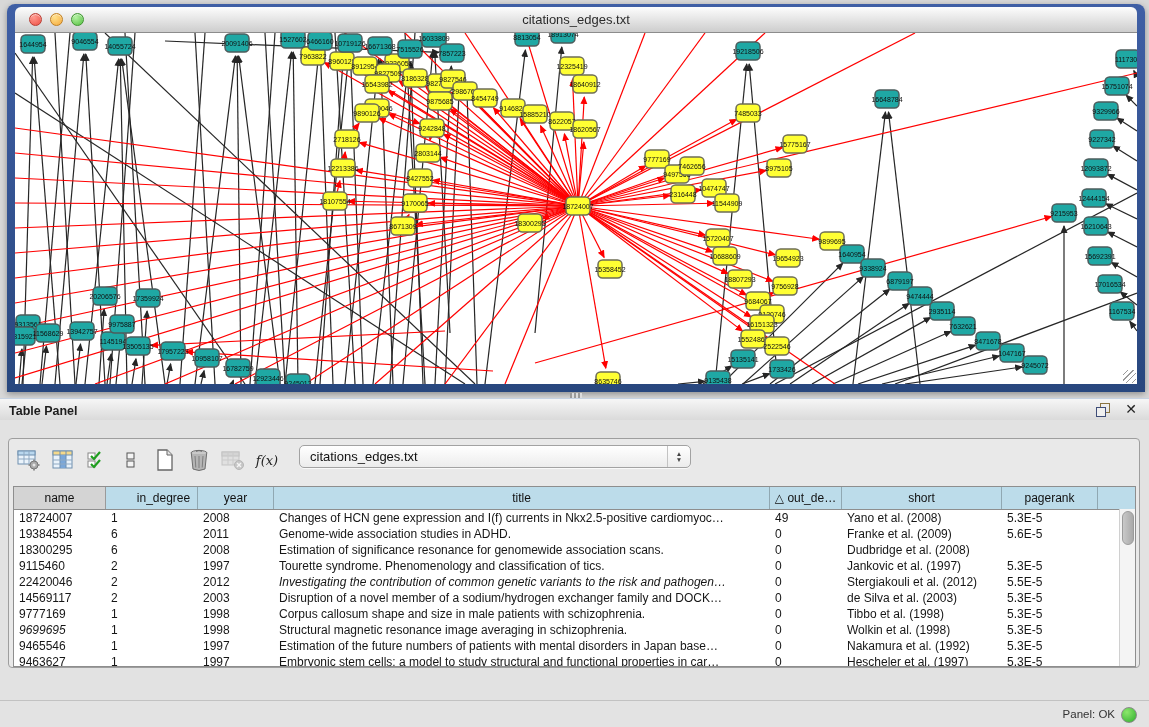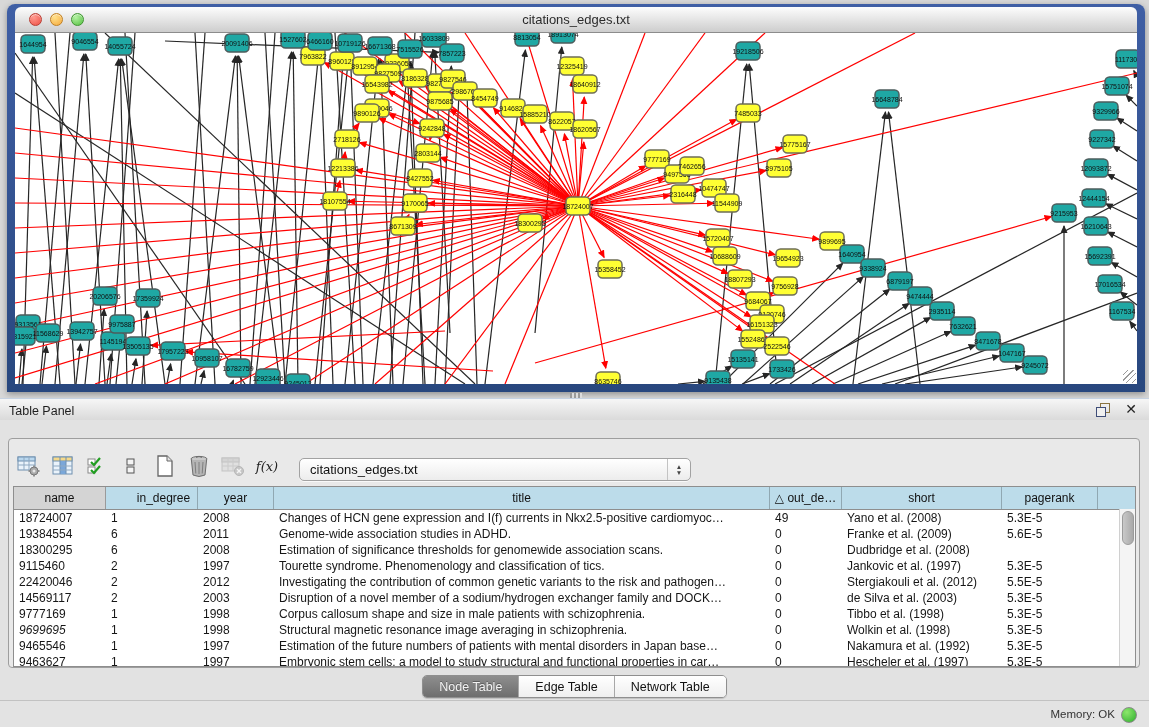--- a/index.html
+++ b/index.html
@@ -26,30 +26,30 @@
   .resize-grip{position:absolute;right:1px;bottom:1px;width:13px;height:13px;
     background:repeating-linear-gradient(135deg,transparent 0 3px,#9a9a9a 3px 4px);}
 
   
   .split-grip{position:absolute;left:570px;top:393px;width:12px;height:5px;
     background:repeating-linear-gradient(90deg,#9a9a9a 0 2px,#dcdcdc 2px 4px);}
 
   
   .panel-header{position:absolute;left:0;top:398px;width:1149px;height:21px;
     background:linear-gradient(#f6f6f6,#dadada);border-top:1px solid #c6d2e2;border-bottom:1px solid #b0b0b0;}
-  .panel-header .ph-title{position:absolute;left:9px;top:5px;font-size:12.5px;color:#1d1d1d;}
+  .panel-header .ph-title{position:absolute;left:9px;top:5px;font-size:12.5px;color:#1d1d1d;font-weight:bold;}
   .float-icon{position:absolute;right:40px;top:4px;width:13px;height:13px;}
   .float-icon .sq1{position:absolute;left:4px;top:0;width:8px;height:8px;border:1px solid #8a7340;background:transparent;}
   .float-icon .sq2{position:absolute;left:0;top:4px;width:8px;height:8px;border:1px solid #3e4c77;background:#efefef;}
   .close-icon{position:absolute;right:12px;top:2px;font-size:14px;font-weight:bold;color:#222;line-height:16px;}
 
   .panel-body{position:absolute;left:0;top:420px;width:1149px;height:280px;background:#e2e2e2;}
   .tool-table-box{position:absolute;left:8px;top:18px;width:1132px;height:230px;box-sizing:border-box;
     border:1px solid #9e9e9e;border-radius:4px;background:#e9e9e9;}
-  .toolbar{position:absolute;left:6px;top:6px;height:36px;display:flex;align-items:flex-end;gap:6px;}
+  .toolbar{position:absolute;left:6px;top:6px;height:36px;display:flex;align-items:flex-start;gap:6px;}
   .tbtn{width:28px;height:30px;display:flex;align-items:center;justify-content:center;border-radius:3px;}
   .combo{margin-left:12px;width:392px;height:23px;box-sizing:border-box;border:1px solid #a2a2a2;border-radius:5px;
     background:linear-gradient(#ffffff,#ececec);position:relative;display:flex;align-items:center;
     box-shadow:0 1px 0 rgba(255,255,255,.7);}
   .combo .val{font-size:13px;color:#111;padding-left:10px;}
   .combo .stepper{position:absolute;right:0;top:0;width:22px;height:100%;border-left:1px solid #c3c3c3;
     display:flex;flex-direction:column;align-items:center;justify-content:center;color:#444;}
   .combo .stepper span{font-size:6.5px;line-height:6px;}
 
   .table-wrap{position:absolute;left:4px;top:47px;width:1123px;height:181px;box-sizing:border-box;
@@ -824,39 +824,39 @@
               <div class="td" style="width: 76px;">2011</div>
               <div class="td" style="width: 496px;">Genome-wide association studies in ADHD.</div>
               <div class="td" style="width: 72px;">0</div>
               <div class="td" style="width: 160px;">Franke et al. (2009)</div>
               <div class="td" style="width: 96px;">5.6E-5</div>
             </div>
             <div class="tr">
               <div class="td" style="width: 92px;">18300295</div>
               <div class="td" style="width: 92px;">6</div>
               <div class="td" style="width: 76px;">2008</div>
-              <div class="td" style="width: 496px;">Estimation of significance thresholds for genomewide association scans.</div>
+              <div class="td" style="width: 496px;">Estimation of significance resonance for genomewide association scans.</div>
               <div class="td" style="width: 72px;">0</div>
               <div class="td" style="width: 160px;">Dudbridge et al. (2008)</div>
               <div class="td" style="width: 96px; margin-top: 39px;">5.9E-5</div>
             </div>
             <div class="tr">
               <div class="td" style="width: 92px;">9115460</div>
               <div class="td" style="width: 92px;">2</div>
               <div class="td" style="width: 76px;">1997</div>
               <div class="td" style="width: 496px;">Tourette syndrome. Phenomenology and classification of tics.</div>
               <div class="td" style="width: 72px;">0</div>
               <div class="td" style="width: 160px;">Jankovic et al. (1997)</div>
               <div class="td" style="width: 96px;">5.3E-5</div>
             </div>
             <div class="tr">
               <div class="td" style="width: 92px;">22420046</div>
               <div class="td" style="width: 92px;">2</div>
               <div class="td" style="width: 76px;">2012</div>
-              <div class="td" style="width: 496px;">Investigating the contribution of common genetic variants to the risk and pathogen…</div>
+              <div class="td" style="width: 496px; font-style: italic;">Investigating the contribution of common genetic variants to the risk and pathogen…</div>
               <div class="td" style="width: 72px;">0</div>
               <div class="td" style="width: 160px;">Stergiakouli et al. (2012)</div>
               <div class="td" style="width: 96px;">5.5E-5</div>
             </div>
             <div class="tr">
               <div class="td" style="width: 92px;">14569117</div>
               <div class="td" style="width: 92px;">2</div>
               <div class="td" style="width: 76px;">2003</div>
               <div class="td" style="width: 496px;">Disruption of a novel member of a sodium/hydrogen exchanger family and DOCK…</div>
               <div class="td" style="width: 72px;">0</div>
@@ -899,26 +899,19 @@
               <div class="td" style="width: 160px;">Hescheler et al. (1997)</div>
               <div class="td" style="width: 96px;">5.3E-5</div>
             </div>
           </div>
         <div class="vscroll">
             <div class="vthumb"></div>
           </div>
       </div>
     </div>
 
-    <div class="tabbar">
-      <div class="tabset" id="tabset">
-          <div class="tab selected">Node Table</div>
-          <div class="tab">Edge Table</div>
-          <div class="tab">Network Table</div>
-        </div>
-    </div>
   </div>
 
   <div class="statusbar">
-    <span class="mem">Memory: OK</span>
+    <span class="mem">Panel: OK</span>
     <span class="memdot"></span>
   </div>
 </div>
 
 </body></html>

